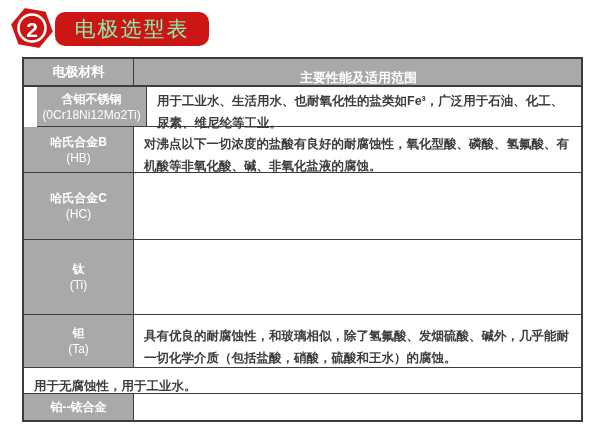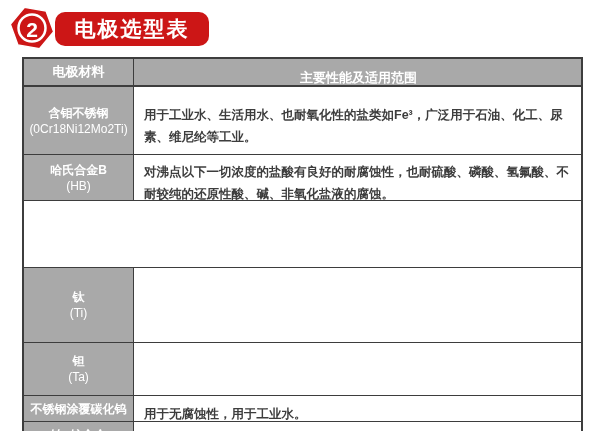--- a/index.html
+++ b/index.html
@@ -4,21 +4,21 @@
 <style>
   html,body{margin:0;padding:0;background:#ffffff;}
   body{font-family:"Liberation Sans","DejaVu Sans",sans-serif;}
   .page{position:relative;width:600px;height:431px;background:#fff;overflow:hidden;}
 
   
   .badge-svg{position:absolute;left:6px;top:4px;width:52px;height:48px;z-index:2;}
   .banner{position:absolute;left:55px;top:12px;width:154px;height:34px;
           background:#cc1616;border-radius:10px;z-index:1;
           display:flex;align-items:center;justify-content:center;}
-  .banner span{color:#ffffff;font-size:21px;font-weight:bold;letter-spacing:2px;}
+  .banner span{color:#86efac;font-size:21px;font-weight:normal;letter-spacing:2px;}
 
   
   .etable{position:absolute;left:22px;top:57px;width:561px;
           border:2px solid #3d3d3d;box-sizing:border-box;
           display:flex;flex-direction:column;}
   .trow{display:flex;box-sizing:border-box;border-bottom:1px solid #3d3d3d;}
   .trow:last-child{border-bottom:none;}
   .cell-l{width:110px;box-sizing:border-box;border-right:1px solid #3d3d3d;
           background:#a9a9a9;display:flex;flex-direction:column;
           align-items:center;justify-content:center;text-align:center;
@@ -27,21 +27,21 @@
           padding:14px 8px 3px 10px;color:#3d3d3d;font-weight:600;
           font-size:12.5px;line-height:22px;}
   .cell-l .grade{font-weight:normal;}
   .cell-l .grade:empty{display:none;}
   .hdr .cell-l,.hdr .cell-r{background:#a9a9a9;color:#ffffff;font-weight:bold;
           font-size:13px;justify-content:center;text-align:left;}
   .hdr{border-bottom:2px solid #3d3d3d;}
 
   
   .h-hdr{height:28px;}
-  .h-r0{height:68px;}
+  .h-r0{height:40px;margin-left:13px;}
   .h-r1{height:46px;}
   .h-r2{height:67px;}
   .h-r3{height:75px;}
   .h-r4{height:53px;}
   .h-r5{height:26px;}
   .h-r6{height:26px;}
 </style>
 </head>
 <body>
 
@@ -70,45 +70,46 @@
         <span class="grade">(0Cr18Ni12Mo2Ti)</span>
       </div>
       <div class="cell-r">用于工业水、生活用水、也耐氧化性的盐类如Fe³，广泛用于石油、化工、尿素、维尼纶等工业。</div>
     </div>
 
     <div class="trow h-r1">
       <div class="cell-l">
         <span>哈氏合金B</span>
         <span class="grade">(HB)</span>
       </div>
-      <div class="cell-r">对沸点以下一切浓度的盐酸有良好的耐腐蚀性，也耐硫酸、磷酸、氢氟酸、不耐较纯的还原性酸、碱、非氧化盐液的腐蚀。</div>
+      <div class="cell-r">对沸点以下一切浓度的盐酸有良好的耐腐蚀性，氧化型酸、磷酸、氢氟酸、有机酸等非氧化酸、碱、非氧化盐液的腐蚀。</div>
     </div>
 
     <div class="trow h-r2">
+      <div class="cell-l">
+        <span>哈氏合金C</span>
+        <span class="grade">(HC)</span>
+      </div>
     </div>
 
     <div class="trow h-r3">
       <div class="cell-l">
         <span>钛</span>
         <span class="grade">(Ti)</span>
       </div>
     </div>
 
     <div class="trow h-r4">
       <div class="cell-l">
         <span>钽</span>
         <span class="grade">(Ta)</span>
       </div>
+      <div class="cell-r">具有优良的耐腐蚀性，和玻璃相似，除了氢氟酸、发烟硫酸、碱外，几乎能耐一切化学介质（包括盐酸，硝酸，硫酸和王水）的腐蚀。</div>
     </div>
 
     <div class="trow h-r5">
-      <div class="cell-l">
-        <span>不锈钢涂覆碳化钨</span>
-
-      </div>
       <div class="cell-r">用于无腐蚀性，用于工业水。</div>
     </div>
 
     <div class="trow h-r6">
       <div class="cell-l">
         <span>铂--铱合金</span>
 
       </div>
     </div>
 

